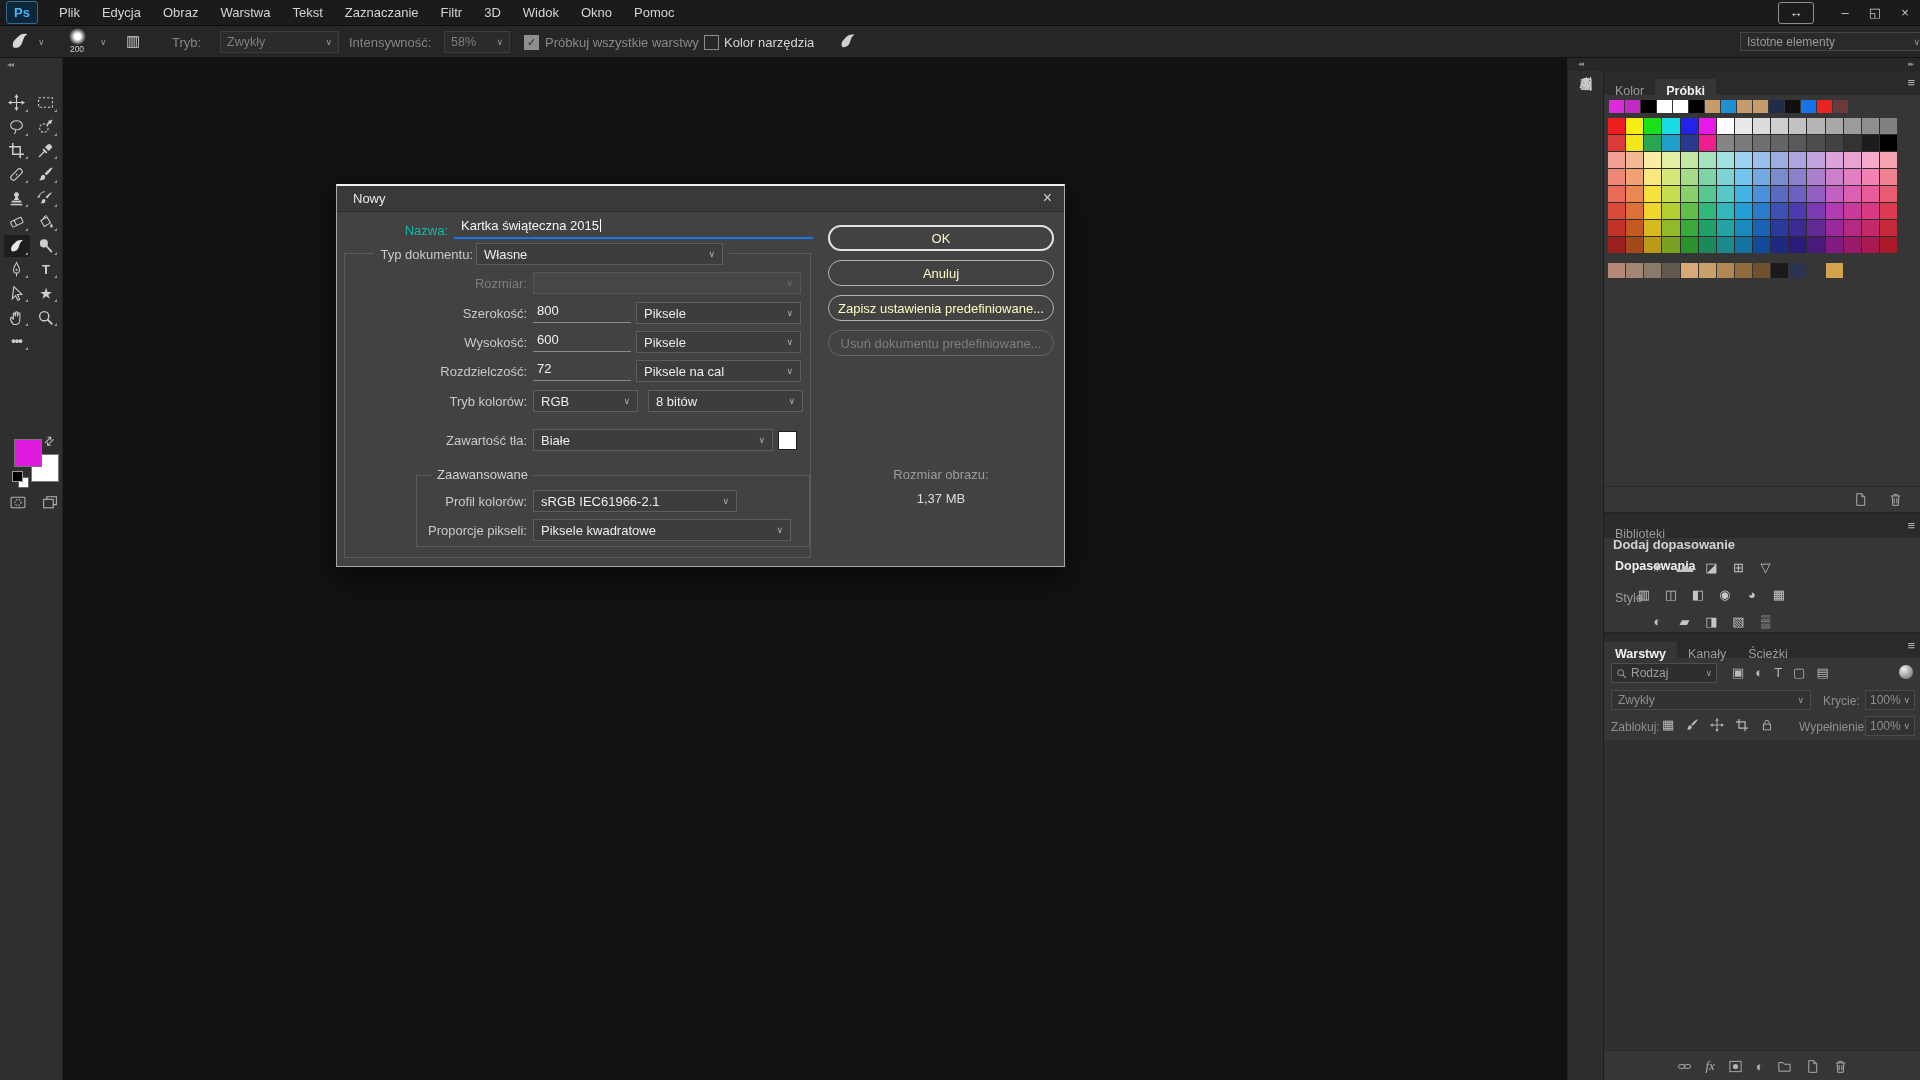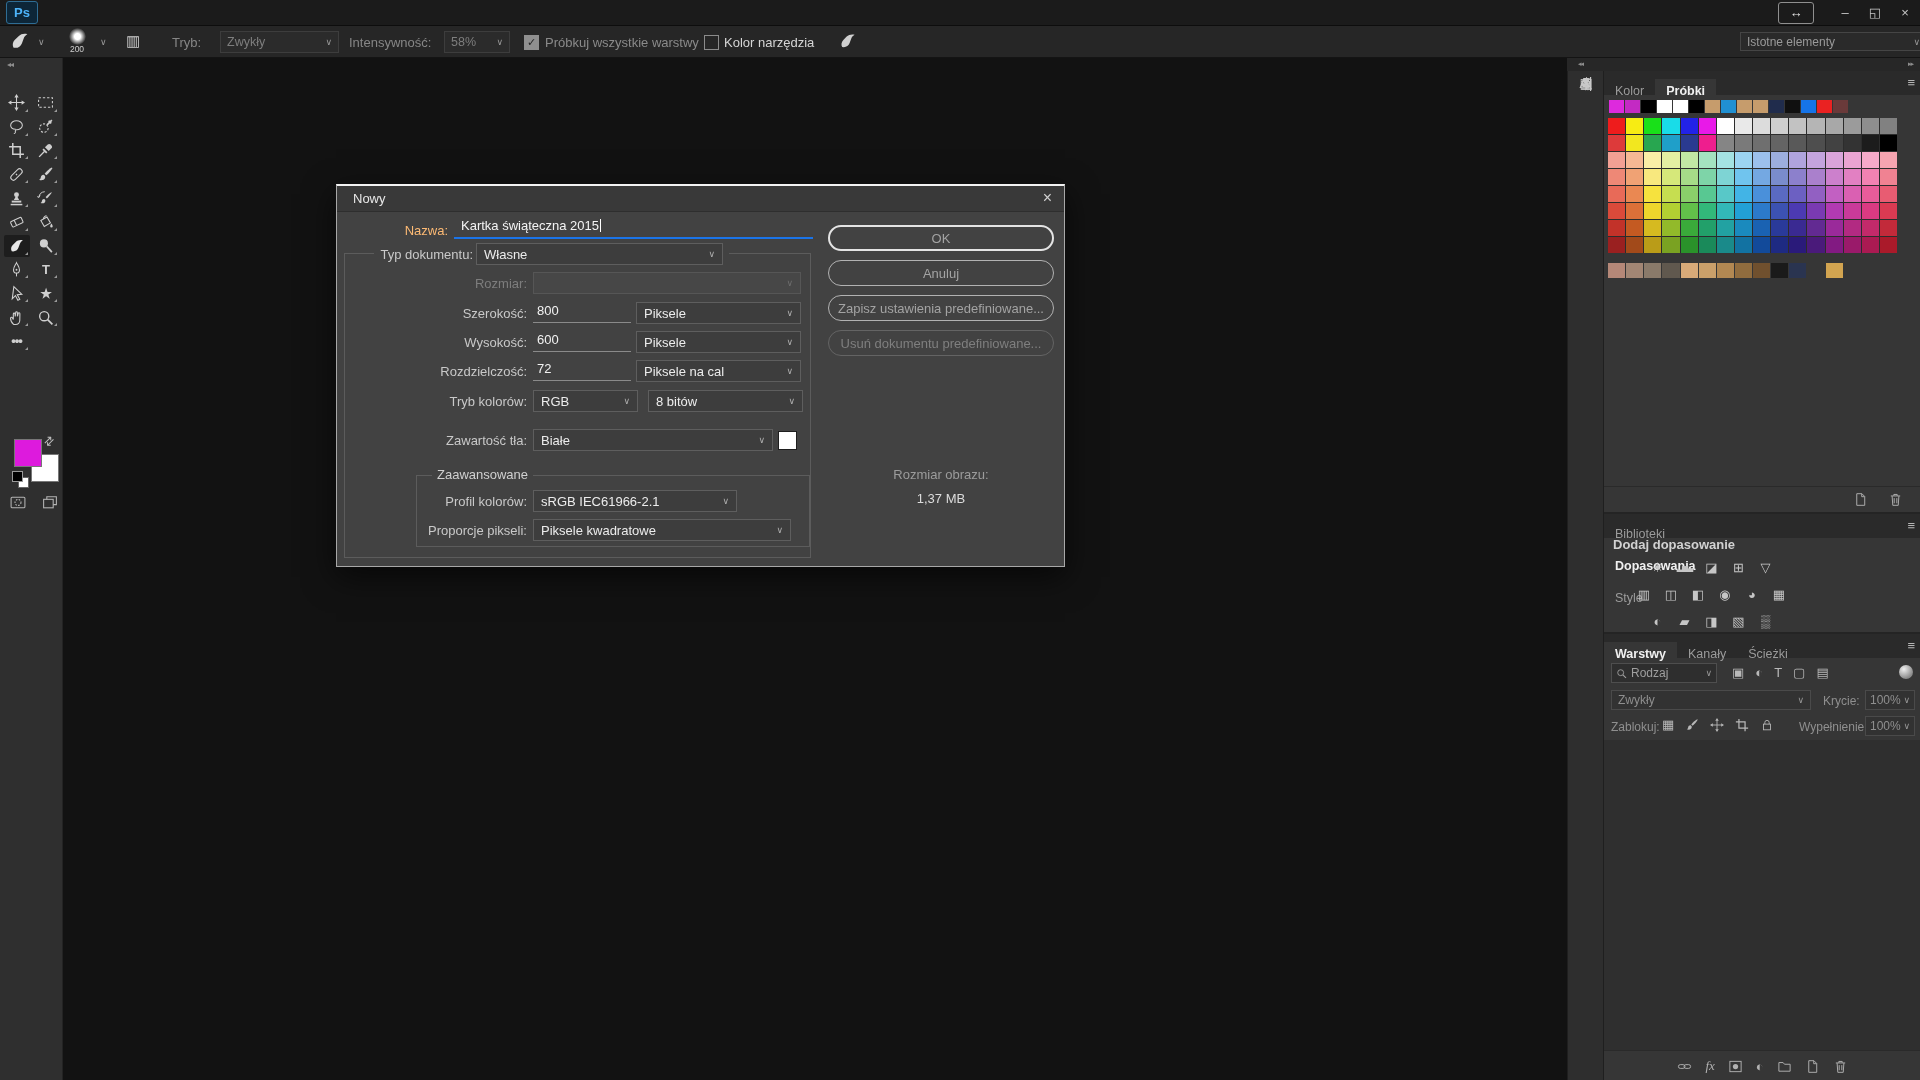--- a/index.html
+++ b/index.html
@@ -116,21 +116,21 @@
   .dd.dis{background:#474747;border-color:#565656;color:#7d7d7d;}
   .dd.dis .obchev{color:#6e6e6e;}
   .numfield{position:absolute;height:20px;border-bottom:1px solid #8a8a8a;color:#f2f2f2;padding-left:4px;box-sizing:border-box;}
   #nazwafield{position:absolute;left:117px;top:32px;width:359px;height:21px;border-bottom:2px solid #1b74e8;
               color:#f4f4f4;padding-left:7px;box-sizing:border-box;}
   .caret{display:inline-block;width:1px;height:13px;background:#fff;vertical-align:-2px;margin-left:1px;}
   .groupline{position:absolute;border:0;background:#5c5c5c;}
   #advfs{position:absolute;left:79px;top:289px;width:394px;height:72px;border:1px solid #5c5c5c;box-sizing:border-box;}
   #advlegend{position:absolute;left:95px;top:281px;background:#424242;padding:0 5px;color:#d0d0d0;}
   .pill{position:absolute;left:491px;width:226px;height:26px;border:1px solid #b2b2b2;border-radius:14px;
-        display:flex;align-items:center;justify-content:center;color:#a3a3a3;font-size:13px;box-sizing:border-box;}
+        display:flex;align-items:center;justify-content:center;color:#fef9c3;font-size:13px;box-sizing:border-box;}
   .pill.primary{border:2px solid #e4e4e4;}
   .pill.dis{border-color:#646464;color:#7f7f7f;}
   #imgsizelbl{position:absolute;left:491px;top:281px;width:226px;text-align:center;color:#9c9c9c;}
   #imgsizeval{position:absolute;left:491px;top:305px;width:226px;text-align:center;color:#dcdcdc;}
   #whitechip{position:absolute;left:441px;top:245px;width:17px;height:17px;background:#fff;border:1px solid #1e1e1e;}
 </style>
 </head>
 <body>
 
 <svg width="0" height="0" style="position:absolute">
@@ -243,20 +243,33 @@
         <rect x="2" y="5" width="9" height="8" fill="none" stroke="currentColor"></rect>
         <path d="M5 5V2.5h9V10h-3" fill="none" stroke="currentColor"></path>
       </symbol>
   </defs>
 </svg>
 
 <div id="app">
 
   <div id="menubar">
     <div id="pslogo">Ps</div>
+    <div id="menus">
+      <div class="mitem">Plik</div>
+        <div class="mitem">Edycja</div>
+        <div class="mitem">Obraz</div>
+        <div class="mitem">Warstwa</div>
+        <div class="mitem">Tekst</div>
+        <div class="mitem">Zaznaczanie</div>
+        <div class="mitem">Filtr</div>
+        <div class="mitem">3D</div>
+        <div class="mitem">Widok</div>
+        <div class="mitem">Okno</div>
+        <div class="mitem">Pomoc</div>
+    </div>
     <div id="winctrl">
       <div id="wsbtn">↔</div>
       <div class="wbtn">–</div>
       <div class="wbtn">◱</div>
       <div class="wbtn">×</div>
     </div>
   </div>
 
   <div id="optionsbar">
     <div class="ob" style="left:9px;top:5px;color:#d8d8d8;">
@@ -852,21 +865,21 @@
       <span>Nowy</span>
       <div id="dlgclose">×</div>
     </div>
 
     <div class="groupline" style="left:7px;top:67px;width:30px;height:1px;"></div>
     <div class="groupline" style="left:392px;top:67px;width:82px;height:1px;"></div>
     <div class="groupline" style="left:7px;top:67px;width:1px;height:304px;"></div>
     <div class="groupline" style="left:473px;top:67px;width:1px;height:304px;"></div>
     <div class="groupline" style="left:7px;top:371px;width:467px;height:1px;"></div>
 
-    <div class="dlbl" style="left:6px;top:37px;width:105px;color:#fdba74;">Nazwa:</div>
+    <div class="dlbl" style="left:6px;top:37px;width:105px;color:#14b8a6;">Nazwa:</div>
     <div id="nazwafield"><span>Kartka świąteczna 2015</span><span class="caret"></span></div>
 
     <div class="dlbl" style="left:20px;top:61px;width:116px;">Typ dokumentu:</div>
     <div class="dd" style="left:139px;top:57px;width:247px;">
       <span>Własne</span>
         <span class="obchev">∨</span>
     </div>
 
     <div class="dlbl dis" style="left:40px;top:90px;width:150px;">Rozmiar:</div>
     <div class="dd dis" style="left:196px;top:86px;width:268px;">

